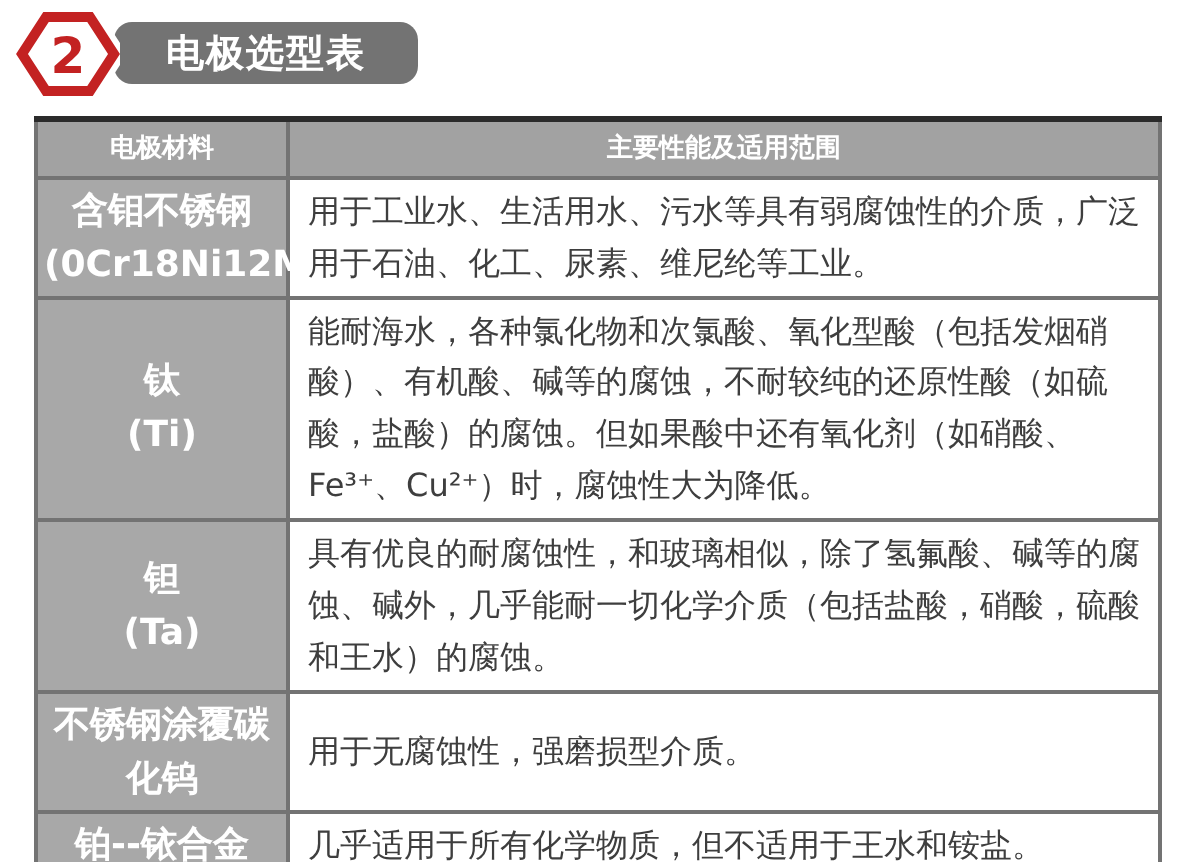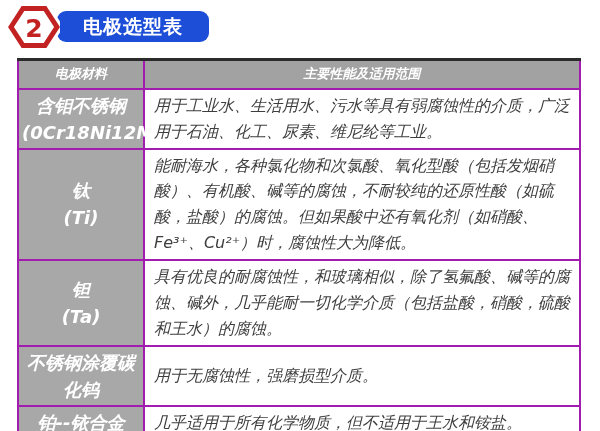--- a/index.html
+++ b/index.html
@@ -7,36 +7,36 @@
   body {
     background:#ffffff;
     font-family:"DejaVu Sans","Liberation Sans",sans-serif;
     position:relative;
     overflow:hidden;
   }
   .header { position:relative; height:56px; }
   .banner {
     position:absolute; left:57px; top:11px;
     width:152px; height:31px;
-    background:#1d4ed8;
+    background:#737373;
     border-radius:9px;
     display:flex; align-items:center; justify-content:center;
   }
   .banner-text {
     color:#ffffff; font-weight:bold; font-size:19px; letter-spacing:1px;
   }
   .hex-badge { position:absolute; left:8px; top:4px; width:52px; height:46px; }
   table.spec {
     position:absolute; left:17px; top:58px;
     width:564px;
     border-collapse:collapse;
     table-layout:fixed;
   }
   table.spec { border:2px solid #4a4a4a; border-top:3px solid #2b2b2b; }
-  table.spec th, table.spec td { border:2px solid #a21caf;font-style:italic; }
+  table.spec th, table.spec td { border:2px solid #737373; }
   thead th {
     background:#a2a2a2; color:#ffffff;
     font-size:13px; font-weight:bold;
     height:29px; text-align:center;
   }
   th.col-mat { width:126px; }
   td.mat {
     background:#a8a8a8; color:#ffffff;
     font-weight:bold; font-size:18px;
     text-align:center; vertical-align:middle;

